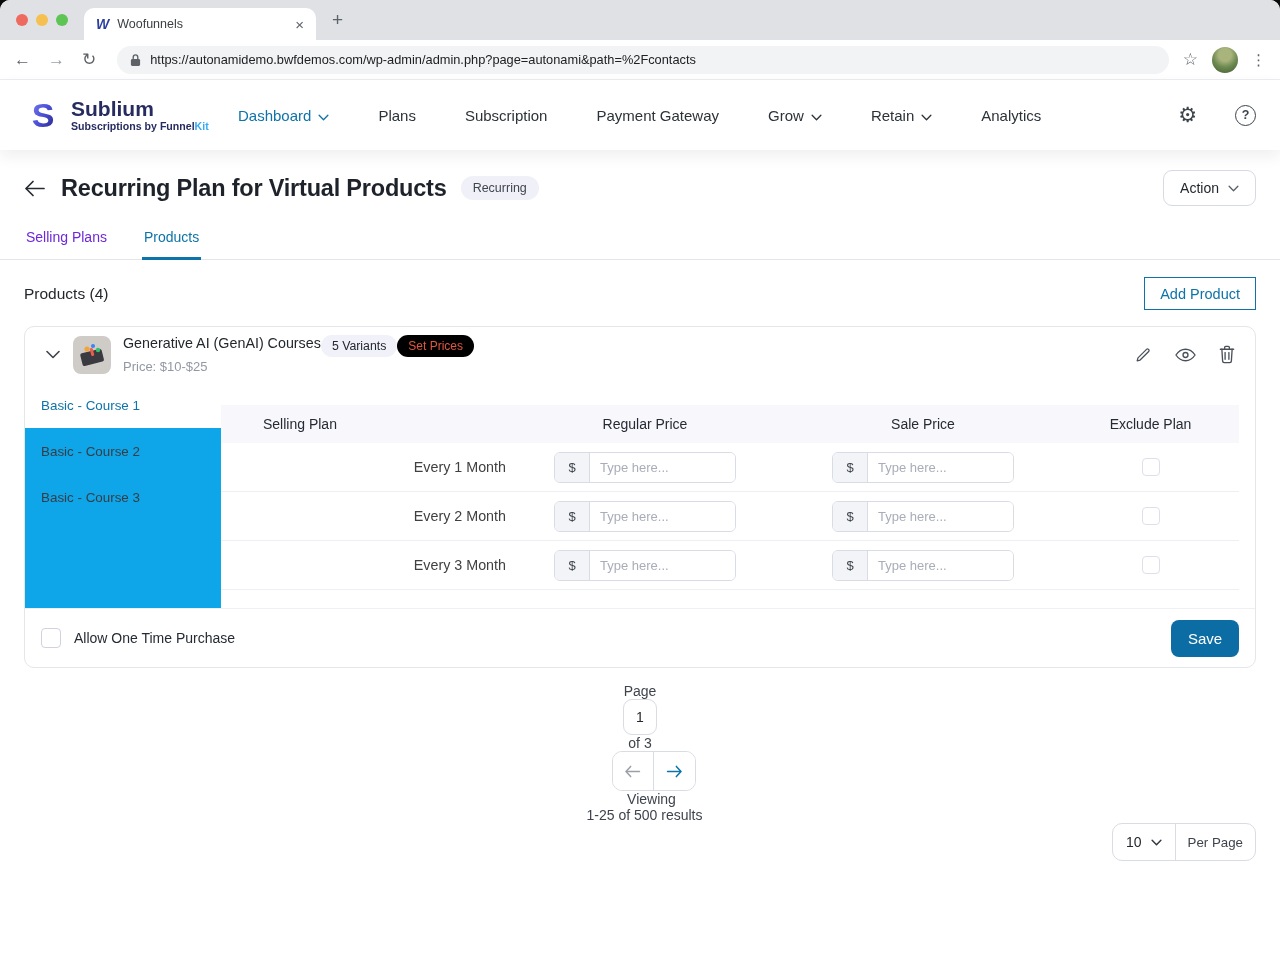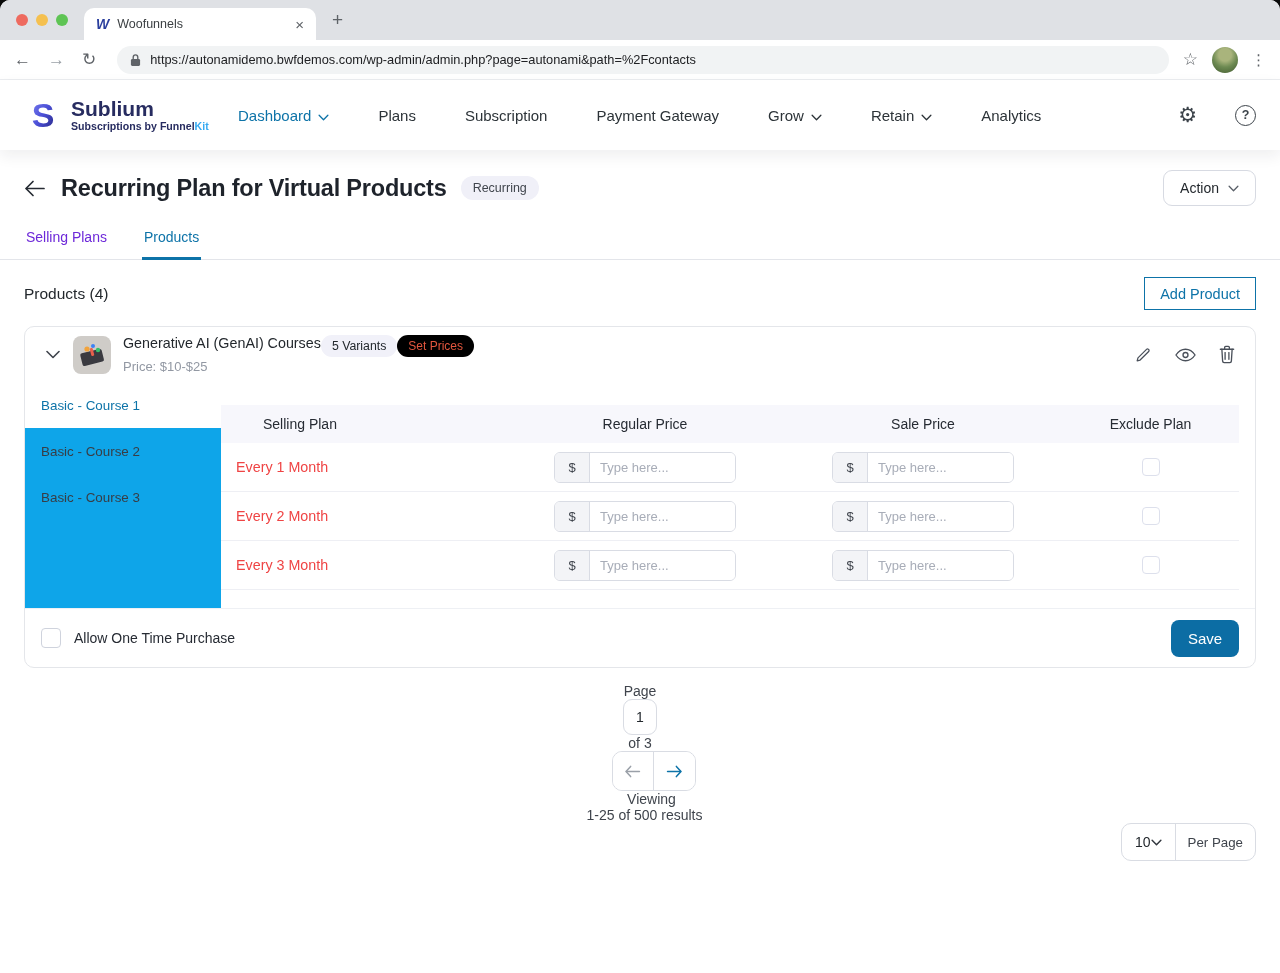--- a/index.html
+++ b/index.html
@@ -72,42 +72,42 @@
 
   .card-body { display:flex; }
   .vsidebar { width:196px; background:#0ea5e9; flex:none; padding-bottom:60px; }
   .vitem { height:46px; display:flex; align-items:center; padding-left:16px; font-size:13.4px; color:#383d45; }
   .vitem.active { background:#fff; color:#0d73a8; font-weight:500; }
   .vtable { flex:1; padding:23px 16px 18px 0; }
   .thead { display:grid; grid-template-columns:285px 278px 278px 1fr; background:#f7f7fc; height:38px; align-items:center; font-size:14px; font-weight:500; color:#262b33; }
   .thead .c0 { padding-left:42px; }
   .cc { text-align:center; }
   .trow { display:grid; grid-template-columns:285px 278px 278px 1fr; height:49px; align-items:center; border-bottom:1px solid #eeeff4; }
-  .planname { padding-left:15px; font-size:14.3px; color:#ef4444; }
+  .planname { padding-left:15px; font-size:14.3px; color:#404040;text-align:right; }
   .money { display:flex; width:182px; height:31px; border:1px solid #d9dce4; border-radius:6px; overflow:hidden; margin:0 auto; background:#fff; }
   .money .cur { width:35px; background:#f3f4f7; border-right:1px solid #d9dce4; display:flex; align-items:center; justify-content:center; font-size:13px; color:#3f444c; flex:none; }
   .money input { border:none; outline:none; flex:1; min-width:0; padding:0 10px; font-size:13px; color:#23282d; font-family:inherit; background:#fff; }
   .money input::placeholder { color:#a8adb8; }
   .cbcell { display:flex; justify-content:center; }
   .cb { width:18px; height:18px; border:1.6px solid #dde0ec; border-radius:4px; background:#fff; display:inline-block; }
   .card-foot { border-top:1px solid #eef0f4; height:59px; display:flex; align-items:center; padding:0 16px; }
   .cb.big { width:20px; height:20px; border-color:#cfd3dd; }
   .footlabel { margin-left:13px; font-size:14px; color:#262b33; }
   .savebtn { margin-left:auto; width:68px; height:37px; background:#0c6da4; color:#fff; border:none; border-radius:8px; font-size:15px; font-family:inherit; }
 
   
   .pagerow { display:flex; align-items:center; margin:15px 24px 0; font-size:14px; color:#3f444c;flex-direction:column; }
   .pageinput { width:34px; height:36px; border:1px solid #d9dce3; border-radius:9px; text-align:center; font-size:14px; color:#23282d; margin:0 11px; outline:none; font-family:inherit; }
   .arrowgrp { display:flex; border:1px solid #d9dce3; border-radius:10px; overflow:hidden; margin-left:27px; }
   .arrowbtn { width:41px; height:38px; display:flex; align-items:center; justify-content:center; background:#fff; }
   .arrowbtn.prev { border-right:1px solid #d9dce3; }
   .viewing { margin-left:23px; }
   .vrange { margin-left:9px; }
   .perpage { margin-left:auto; display:flex; border:1px solid #d9dce3; border-radius:10px; overflow:hidden; height:38px; }
-  .pp-val { display:flex; align-items:center; padding:0 13px; border-right:1px solid #d9dce3; font-size:14px; color:#23282d; }
+  .pp-val { display:flex; align-items:center; gap:9px; padding:0 13px; border-right:1px solid #d9dce3; font-size:14px; color:#23282d; }
   .pp-label { display:flex; align-items:center; padding:0 12px; font-size:13.3px; color:#3f444c; }
 </style>
 </head>
 <body>
 
 <div class="window">
 
   <div class="tabstrip">
     <div class="traffic">
       <span class="dot red"></span>

